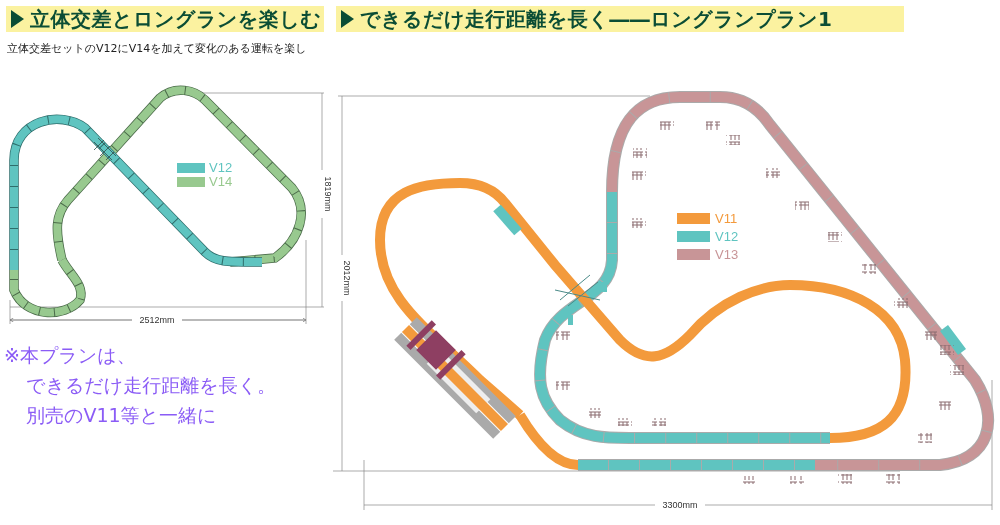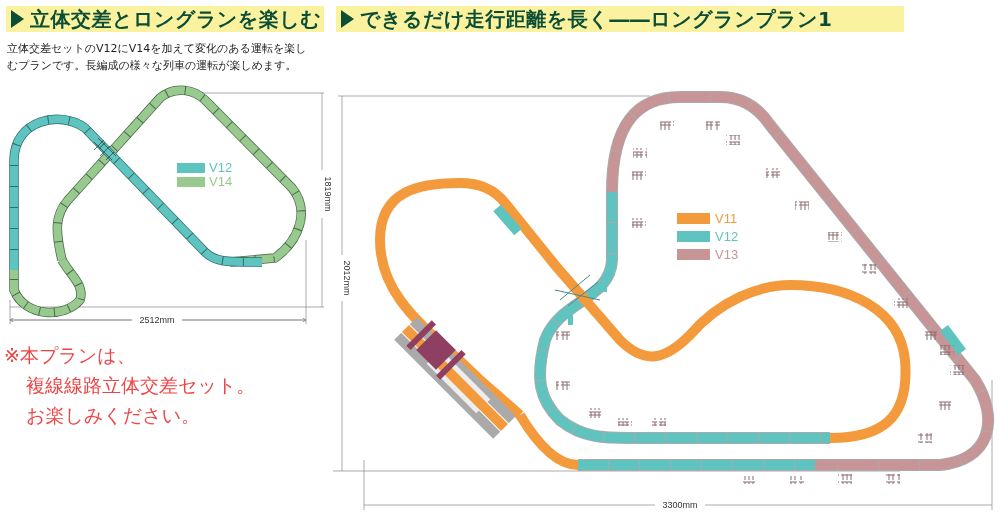--- a/index.html
+++ b/index.html
@@ -5,50 +5,49 @@
   html, body { margin:0; padding:0; background:#ffffff; }
   body { width:1000px; height:525px; position:relative; overflow:hidden; font-family:"DejaVu Sans", sans-serif; color:#222; }
   .title-bar { position:absolute; top:6px; height:26px; background:#fbf2a0; display:flex; align-items:center; }
   .title-bar .tri { width:0; height:0; border-top:9px solid transparent; border-bottom:9px solid transparent; border-left:13px solid #0b4d35; margin:0 6px 0 5px; }
   .title-bar .ttxt { color:#0b4d35; font-weight:bold; font-size:20px; letter-spacing:0.5px; white-space:nowrap; }
   #title-left { left:6px; width:318px; }
   #title-right { left:336px; width:568px; }
   .desc { position:absolute; font-size:11px; line-height:17px; color:#222; white-space:nowrap; }
   #desc-left { left:7px; top:40px; }
   #desc-right { left:336px; top:40px; }
-  .note { position:absolute; left:4px; top:340px; font-family:"DejaVu Sans", sans-serif; font-size:19px; line-height:30px; color:#ef4444; }
+  .note { position:absolute; left:4px; top:340px; font-family:"DejaVu Sans", sans-serif; font-size:19px; line-height:30px; color:#8b5cf6; }
   .note div { white-space:nowrap; }
   .note .ind { padding-left:22px; }
   svg { position:absolute; left:0; top:0; }
   .dimtxt { font-family:"Liberation Sans", sans-serif; font-size:9px; fill:#333; }
   .legtxt { font-family:"Liberation Sans", sans-serif; font-size:13px; }
 </style>
 </head>
 <body>
 
 <div class="title-bar" id="title-left">
   <span class="tri"></span>
   <span class="ttxt">立体交差とロングランを楽しむ</span>
 </div>
 <div class="title-bar" id="title-right">
   <span class="tri"></span>
   <span class="ttxt">できるだけ走行距離を長く――ロングランプラン1</span>
 </div>
 
 <div class="desc" id="desc-left">
   <div>立体交差セットのV12にV14を加えて変化のある運転を楽し</div>
-  <div>むプランです。長編成の様々な列車の運転が楽しめます。</div>
 </div>
 <div class="desc" id="desc-right">
 </div>
 
 <div class="note">
   <div>※本プランは、</div>
-  <div class="ind">複線線路立体交差セット。</div>
-  <div class="ind">お楽しみください。</div>
+  <div class="ind">できるだけ走行距離を長く。</div>
+  <div class="ind">別売のV11等と一緒に</div>
 </div>
 
 <svg width="1000" height="525" viewBox="0 0 1000 525">
   <defs>
     <marker id="arr" markerWidth="6" markerHeight="6" refX="5" refY="3" orient="auto">
       <path d="M0,0 L5,3 L0,6" fill="none" stroke="#555" stroke-width="0.8"></path>
     </marker>
     <pattern id="pier" width="14" height="10" patternUnits="userSpaceOnUse">
       <path d="M1,2 H13 M3,2 V10 M7,2 V10 M11,2 V10 M1,5 H13" stroke="#8a6a6e" stroke-width="1" fill="none"></path>
     </pattern>

